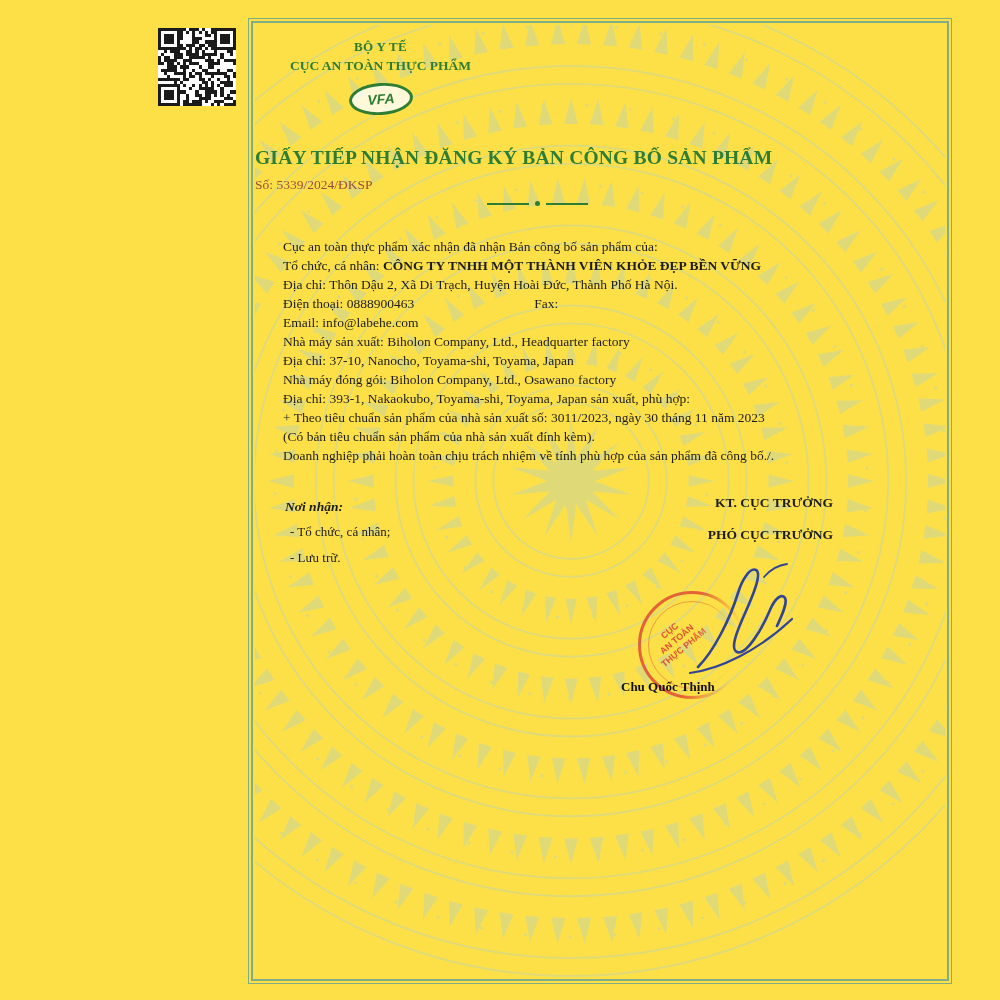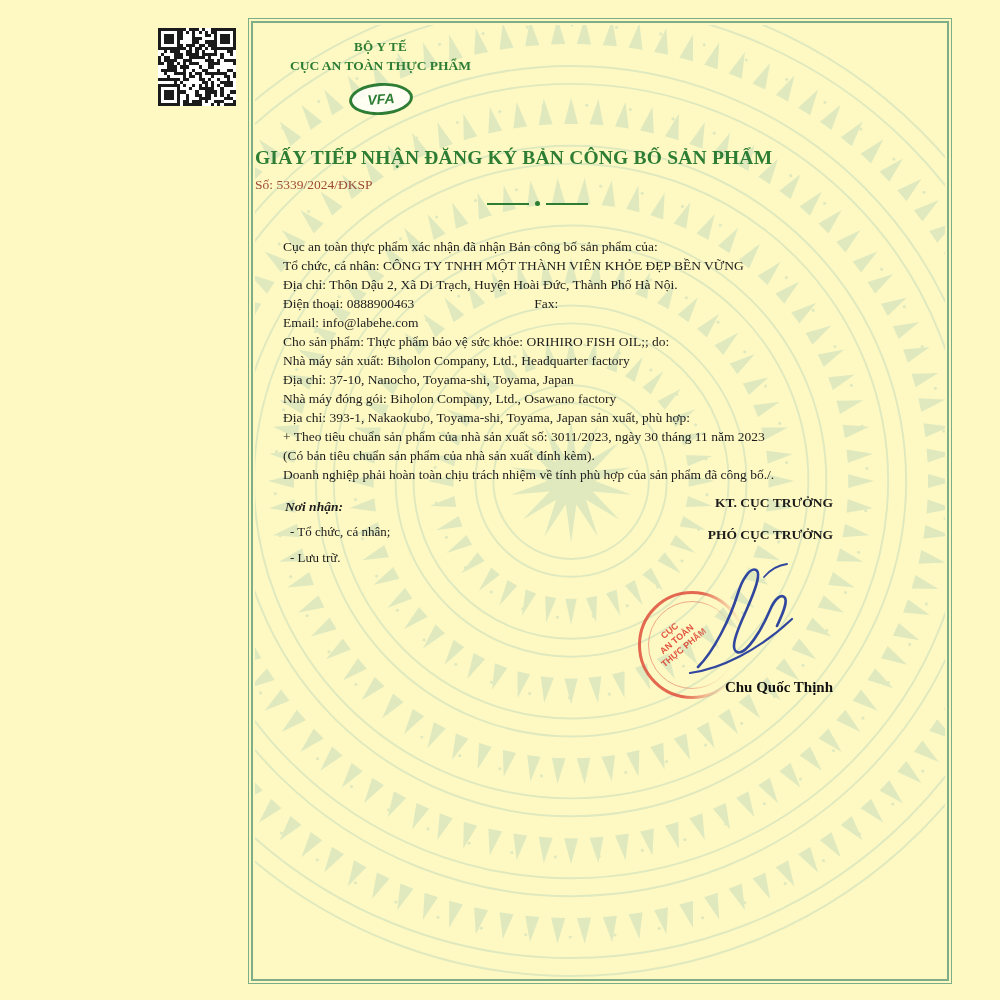--- a/index.html
+++ b/index.html
@@ -1,16 +1,16 @@
 <!DOCTYPE html>
 <html style="--green-text: #2e7d34; --border-green: #7fae86; --watermark-green: #b7d4b9; --number-red: #9c4a38; --stamp-red: #dd4433; --signature-blue: #20379b; --body-text: #1c1c1c;"><head>
 <meta charset="utf-8">
 <style>
   html,body{margin:0;padding:0;background:#ffffff;}
-  .page{position:relative;width:1000px;height:1000px;background:#fef9c3;overflow:hidden;
+  .page{position:relative;width:1000px;height:1000px;background:#fde047;overflow:hidden;
         font-family:"Liberation Serif", serif;color:var(--body-text,#1c1c1c);}
   .qr{position:absolute;left:158px;top:28px;width:78px;height:78px;}
   .qr svg{width:100%;height:100%;shape-rendering:crispEdges;}
   .doc{position:absolute;left:248px;top:18px;width:704px;height:966px;
        border:1px solid var(--border-green,#7fae86);box-sizing:border-box;}
   .doc-frame{position:absolute;inset:2px;border:2px solid var(--border-green,#7fae86);pointer-events:none;}
   .doc-inner{position:absolute;inset:6px;overflow:hidden;}
   .wm{position:absolute;inset:0;width:100%;height:100%;opacity:.42;}
 
   .header-left{position:absolute;left:8px;top:14px;width:235px;text-align:center;}
@@ -29,21 +29,21 @@
 
   .title-block{position:absolute;left:0;top:122px;width:564px;}
   .doc-title{font-size:19.5px;font-weight:bold;color:var(--green-text,#2e7d34);letter-spacing:.2px;}
   .doc-number{font-size:13.5px;color:var(--number-red,#9c4a38);margin-top:8px;}
   .title-divider{margin-top:8px;display:flex;align-items:center;justify-content:center;gap:6px;}
   .td-line{width:42px;height:2px;background:var(--green-text,#2e7d34);display:inline-block;}
   .td-dot{width:5px;height:5px;background:var(--green-text,#2e7d34);border-radius:50%;display:inline-block;}
 
   .body{position:absolute;left:28px;top:212px;width:652px;font-size:13.5px;}
   .body .line{line-height:19px;white-space:nowrap;}
-  .seg-b{font-weight:normal;}
+  .seg-b{font-weight:bold;}
   .seg-gap{margin-left:120px;}
 
   .recipients{position:absolute;left:30px;top:474px;}
   .rec-head{font-weight:bold;font-style:italic;font-size:13.5px;}
   .rec-item{font-size:13px;line-height:18px;padding-left:5px;margin-top:8px;}
 
   .sign-right{position:absolute;left:366px;top:470px;width:212px;text-align:right;font-weight:bold;}
   .auth1{font-size:13.5px;}
   .auth2{font-size:13.5px;margin-top:16px;}
 
@@ -52,22 +52,22 @@
          mask-image:linear-gradient(100deg,#000 50%,rgba(0,0,0,.3) 72%,transparent 86%);}
   .stamp-ring{position:absolute;inset:0;border:3px solid var(--stamp-red,#dd4433);border-radius:50%;opacity:.8;}
   .stamp-ring::after{content:"";position:absolute;inset:7px;border:1px solid var(--stamp-red,#dd4433);border-radius:50%;opacity:.55;}
   .stamp-text{position:absolute;left:3px;top:32px;width:72px;transform:rotate(-40deg);
               color:var(--stamp-red,#dd4433);font-weight:bold;font-size:9px;line-height:11px;
               text-align:center;font-family:"Liberation Sans",sans-serif;opacity:.9;}
 
   .signature{position:absolute;left:425px;top:530px;width:120px;height:128px;}
   .signature path{fill:none;stroke:var(--signature-blue,#20379b);stroke-linecap:round;opacity:.92;}
 
-  .signer-name{position:absolute;left:366px;top:654px;width:212px;text-align:right;
-               font-weight:bold;font-size:15px;color:#111;}
+  .signer-name{position:absolute;left:366px;top:654px;width:212px;text-align:left;
+               font-weight:bold;font-size:13px;color:#111;}
 
   .footer-code{position:absolute;left:205px;top:1006px;width:500px;text-align:center;
                font-family:"Liberation Sans",sans-serif;font-size:17px;color:#222;letter-spacing:.2px;}
 </style>
 </head>
 <body>
 
 <div class="page">
 
   <div class="qr">
@@ -1006,21 +1006,20 @@
           <span class="td-line"></span>
         </div>
       </div>
 
       <div class="body">
           <div class="line"><span>Cục an toàn thực phẩm xác nhận đã nhận Bản công bố sản phẩm của:</span></div>
           <div class="line"><span>Tổ chức, cá nhân: </span><span class="seg-b">CÔNG TY TNHH MỘT THÀNH VIÊN KHỎE ĐẸP BỀN VỮNG</span></div>
           <div class="line"><span>Địa chỉ: Thôn Dậu 2, Xã Di Trạch, Huyện Hoài Đức, Thành Phố Hà Nội.</span></div>
           <div class="line"><span>Điện thoại: 0888900463</span><span class="seg-gap">Fax:</span></div>
           <div class="line"><span>Email: info@labehe.com</span></div>
-          <div class="line"><span>Cho sản phẩm: Thực phẩm bảo vệ sức khỏe: </span><span class="seg-b">ORIHIRO FISH OIL</span><span>;; do:</span></div>
           <div class="line"><span>Nhà máy sản xuất: Biholon Company, Ltd., Headquarter factory</span></div>
           <div class="line"><span>Địa chỉ: 37-10, Nanocho, Toyama-shi, Toyama, Japan</span></div>
           <div class="line"><span>Nhà máy đóng gói: Biholon Company, Ltd., Osawano factory</span></div>
           <div class="line"><span>Địa chỉ: 393-1, Nakaokubo, Toyama-shi, Toyama, Japan sản xuất, phù hợp:</span></div>
           <div class="line"><span>+ Theo tiêu chuẩn sản phẩm của nhà sản xuất số: 3011/2023, ngày 30 tháng 11 năm 2023</span></div>
           <div class="line"><span>(Có bản tiêu chuẩn sản phẩm của nhà sản xuất đính kèm).</span></div>
           <div class="line"><span>Doanh nghiệp phải hoàn toàn chịu trách nhiệm về tính phù hợp của sản phẩm đã công bố./.</span></div>
         </div>
 
       <div class="recipients">

